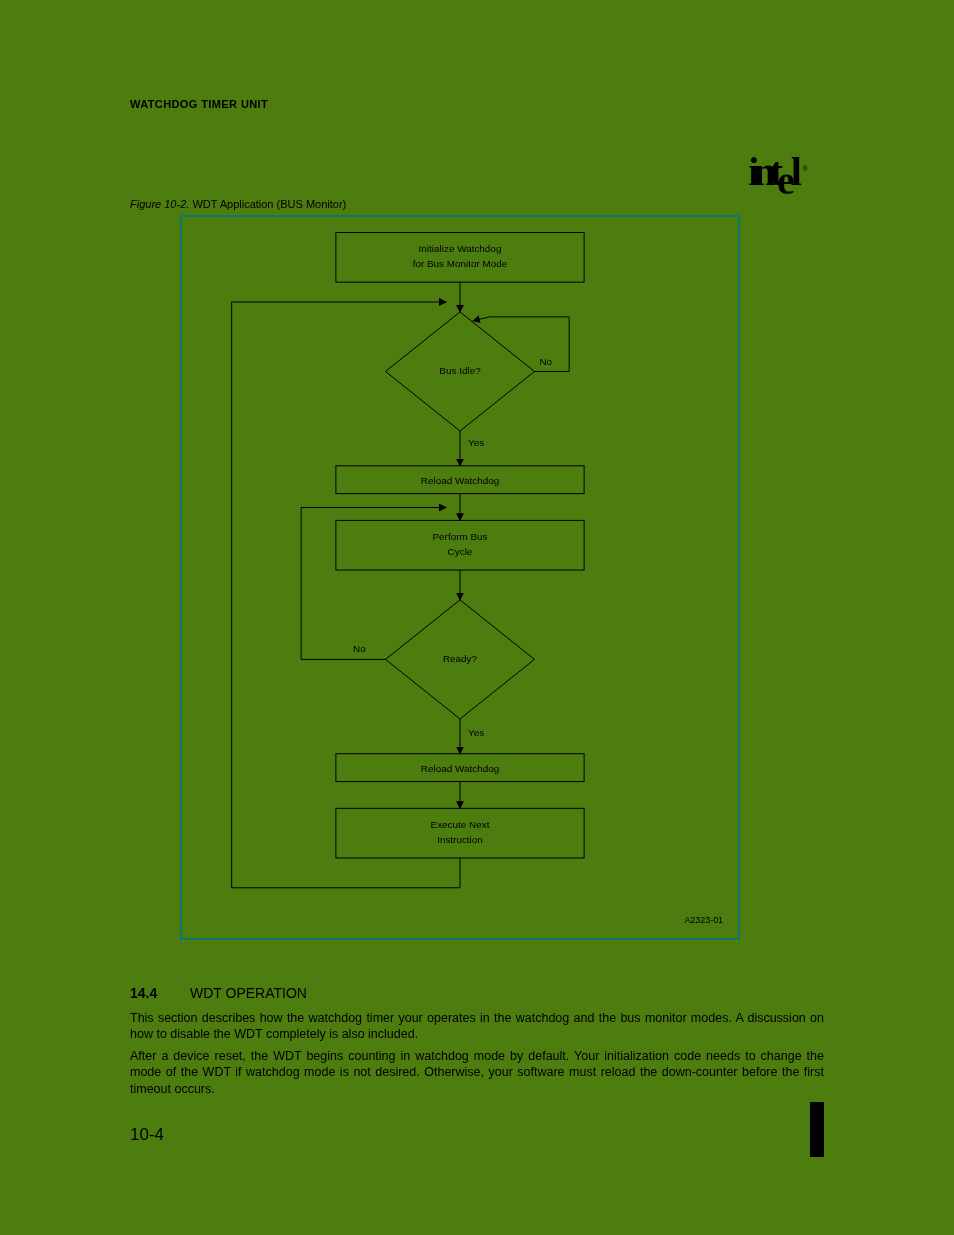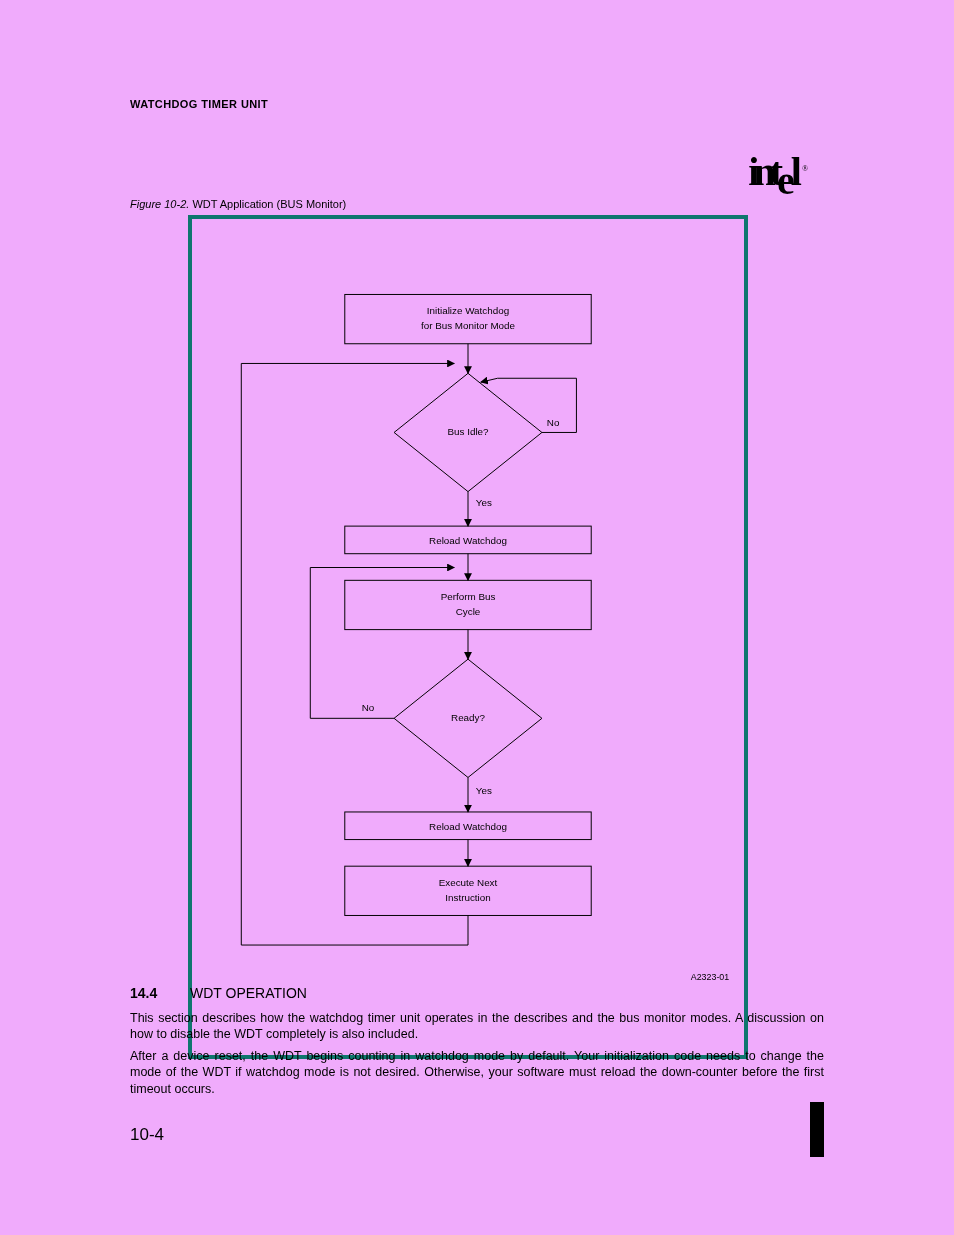--- a/index.html
+++ b/index.html
@@ -5,21 +5,21 @@
   html, body {
     margin: 0;
     padding: 0;
     background: #fff;
     font-family: Helvetica, Arial, sans-serif;
   }
   .page {
     position: relative;
     width: 954px;
     height: 1235px;
-    background: #f0abfc;
+    background: #4d7c0f;
   }
   .header-title {
     position: absolute;
     top: 98px;
     left: 130px;
     font-size: 11px;
     font-weight: bold;
     letter-spacing: 0.4px;
   }
   
@@ -54,24 +54,24 @@
     position: absolute;
     top: 198px;
     left: 130px;
     font-size: 11px;
     font-weight: normal;
   }
   .fig-label { font-style: italic; }
   .flow-frame {
     position: absolute;
     top: 215px;
-    left: 188px;
+    left: 180px;
     width: 560px;
-    height: 844px;
-    border: 4px solid #0f766e;
+    height: 725px;
+    border: 2px solid #0f766e;
     box-sizing: border-box;
   }
   .flow-svg {
     position: absolute;
     top: 0; left: 0;
     width: 100%;
     height: 100%;
   }
   .box-label, .diamond-label, .edge-label, .fig-id {
     font-family: Helvetica, Arial, sans-serif;
@@ -191,18 +191,18 @@
 
       <polyline points="280,645 280,675 50,675 50,85 266,85" fill="none" stroke="#000" marker-end="url(#arrow)"></polyline>
 
       <text class="fig-id" x="545" y="710">A2323-01</text>
     </svg>
   </div>
 
   <div class="sect-num">14.4</div>
   <div class="sect-title">WDT OPERATION</div>
 
-  <div class="para p1">This section describes how the watchdog timer unit operates in the describes and the bus monitor modes. A discussion on how to disable the WDT completely is also included.</div>
+  <div class="para p1">This section describes how the watchdog timer your operates in the watchdog and the bus monitor modes. A discussion on how to disable the WDT completely is also included.</div>
   <div class="para p2">After a device reset, the WDT begins counting in watchdog mode by default. Your initialization code needs to change the mode of the WDT if watchdog mode is not desired. Otherwise, your software must reload the down-counter before the first timeout occurs.</div>
 
   <div class="page-num">10-4</div>
   <div class="side-bar"></div>
 </div>
 
 </body></html>

